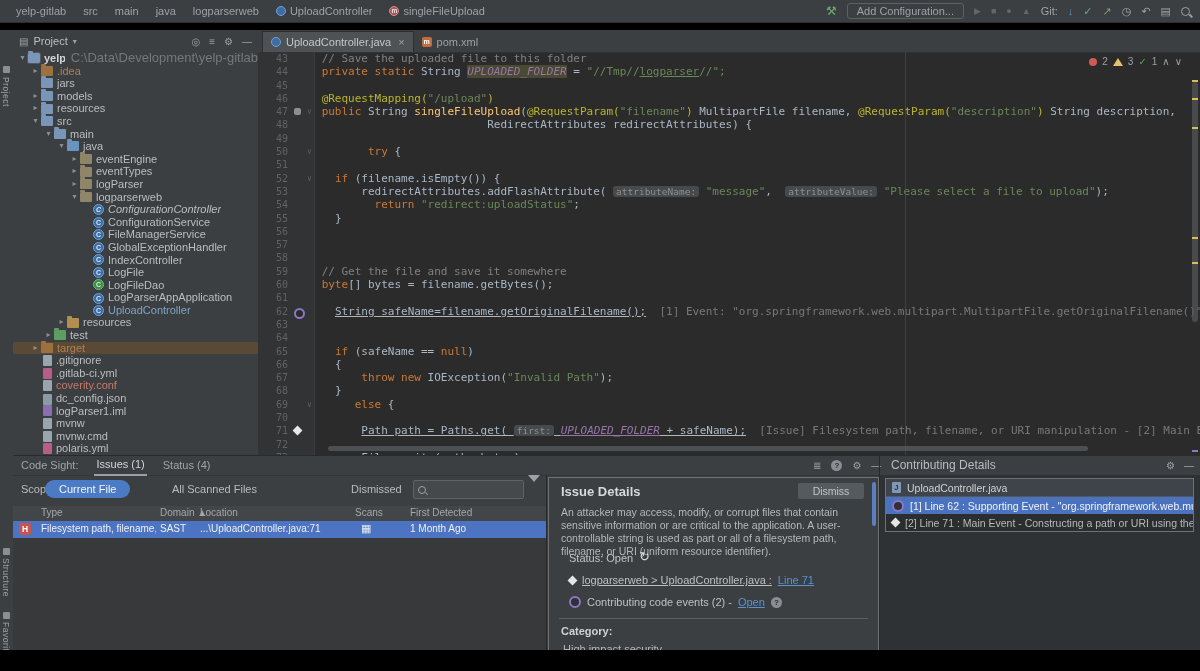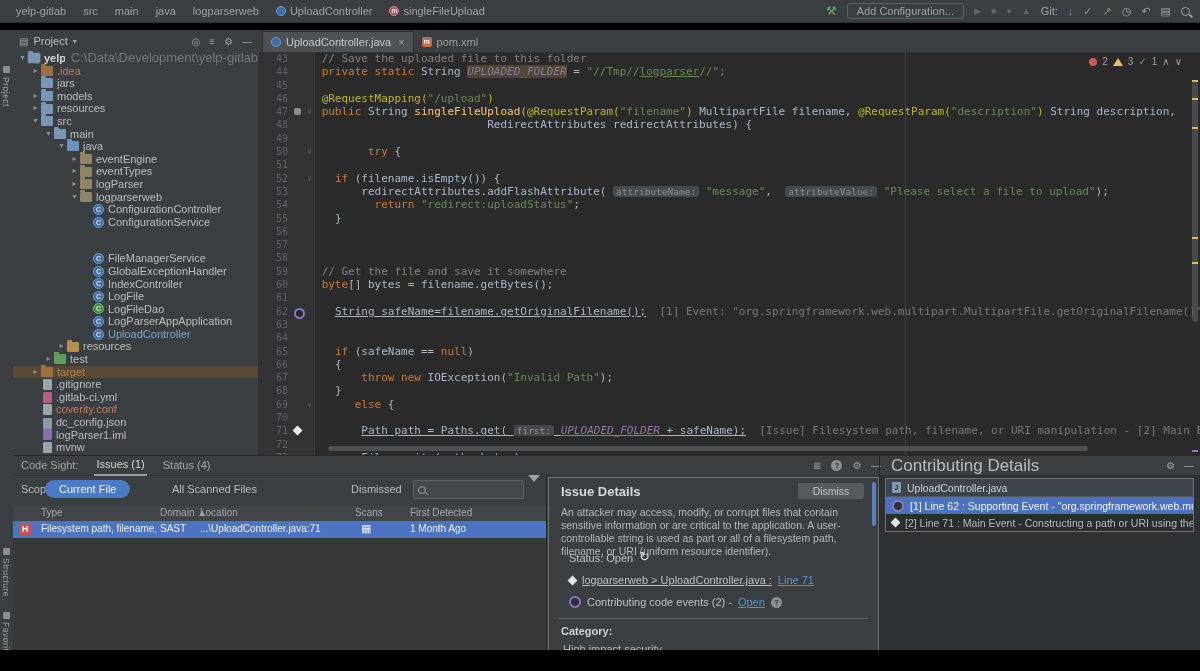--- a/index.html
+++ b/index.html
@@ -143,21 +143,21 @@
   .dmd{width:7px;height:7px;background:#e3e5e6;transform:rotate(45deg);flex:none;}
   .ring{width:8px;height:8px;border:2px solid #8f76c9;border-radius:50%;background:#2f3133;flex:none;}
   .alink{color:#5693d6;text-decoration:underline;}
   #iddiv{position:absolute;left:10px;right:10px;top:140px;border-bottom:1px solid #5c6062;}
   #idcat{position:absolute;left:12px;top:147px;font-weight:bold;color:#cfd2d4;}
   #idcatval{position:absolute;left:14px;top:165px;color:#b4b8bb;}
   #idscroll{position:absolute;right:2px;top:4px;width:4px;height:44px;background:#5b7fbe;border-radius:2px;}
 
   
   #contrib{position:absolute;left:867px;top:19px;width:320px;bottom:0;background:#2f3234;}
-  #contrib-title{position:absolute;left:878px;top:0;height:19px;line-height:19px;font-size:17px;color:#b9bcbe;}
+  #contrib-title{position:absolute;left:878px;top:0;height:19px;line-height:19px;font-size:12px;color:#b9bcbe;}
   #ch-icons{position:absolute;right:6px;top:0;height:19px;display:flex;align-items:center;gap:9px;color:#9da2a6;font-size:10px;}
   #contrib-box{position:absolute;left:5px;top:3px;right:6px;border:1px solid #6e7274;background:#2b2d2f;}
   .crow{height:17px;display:flex;align-items:center;gap:6px;padding:0 6px;font-size:10.5px;white-space:nowrap;overflow:hidden;color:#b6babd;}
   .crow.filehead{background:#3f434a;color:#ced2d4;border-bottom:1px solid #55595c;}
   .crow.sel{background:#4b72bf;color:#f0f2f4;}
   .jico{width:9px;height:11px;background:#7f98b5;border-radius:1px;flex:none;color:#233043;font-size:7px;line-height:11px;text-align:center;font-weight:bold;}
 
   .noselect{user-select:none;}
 </style>
 </head>
@@ -285,31 +285,31 @@
         <div class="trow " style="padding-left: 56px;">
           <span class="arr">▸</span>
           <span class="ti package"></span>
           <span class="lbl">logParser</span>
         </div>
         <div class="trow " style="padding-left: 56px;">
           <span class="arr">▾</span>
           <span class="ti package"></span>
           <span class="lbl">logparserweb</span>
         </div>
+        <div class="trow " style="padding-left: 69px; font-style: italic;">
+          <span class="arr"></span>
+          <span class="ti class"></span>
+          <span class="lbl">ConfigurationController</span>
+        </div>
         <div class="trow " style="padding-left: 69px;">
           <span class="arr"></span>
           <span class="ti class"></span>
-          <span class="lbl">ConfigurationController</span>
+          <span class="lbl">ConfigurationService</span>
         </div>
         <div class="trow " style="padding-left: 69px;">
-          <span class="arr"></span>
-          <span class="ti class"></span>
-          <span class="lbl">ConfigurationService</span>
-        </div>
-        <div class="trow " style="padding-left: 69px; margin-top: 24px;">
           <span class="arr"></span>
           <span class="ti class"></span>
           <span class="lbl">FileManagerService</span>
         </div>
         <div class="trow " style="padding-left: 69px;">
           <span class="arr"></span>
           <span class="ti class"></span>
           <span class="lbl">GlobalExceptionHandler</span>
         </div>
         <div class="trow " style="padding-left: 69px;">
@@ -320,21 +320,21 @@
         <div class="trow " style="padding-left: 69px;">
           <span class="arr"></span>
           <span class="ti class"></span>
           <span class="lbl">LogFile</span>
         </div>
         <div class="trow " style="padding-left: 69px;">
           <span class="arr"></span>
           <span class="ti class-green"></span>
           <span class="lbl">LogFileDao</span>
         </div>
-        <div class="trow " style="padding-left: 69px;">
+        <div class="trow " style="padding-left: 69px; align-items: flex-end;">
           <span class="arr"></span>
           <span class="ti class"></span>
           <span class="lbl">LogParserAppApplication</span>
         </div>
         <div class="trow openfile" style="padding-left: 69px;">
           <span class="arr"></span>
           <span class="ti class"></span>
           <span class="lbl">UploadController</span>
         </div>
         <div class="trow " style="padding-left: 43px;">

